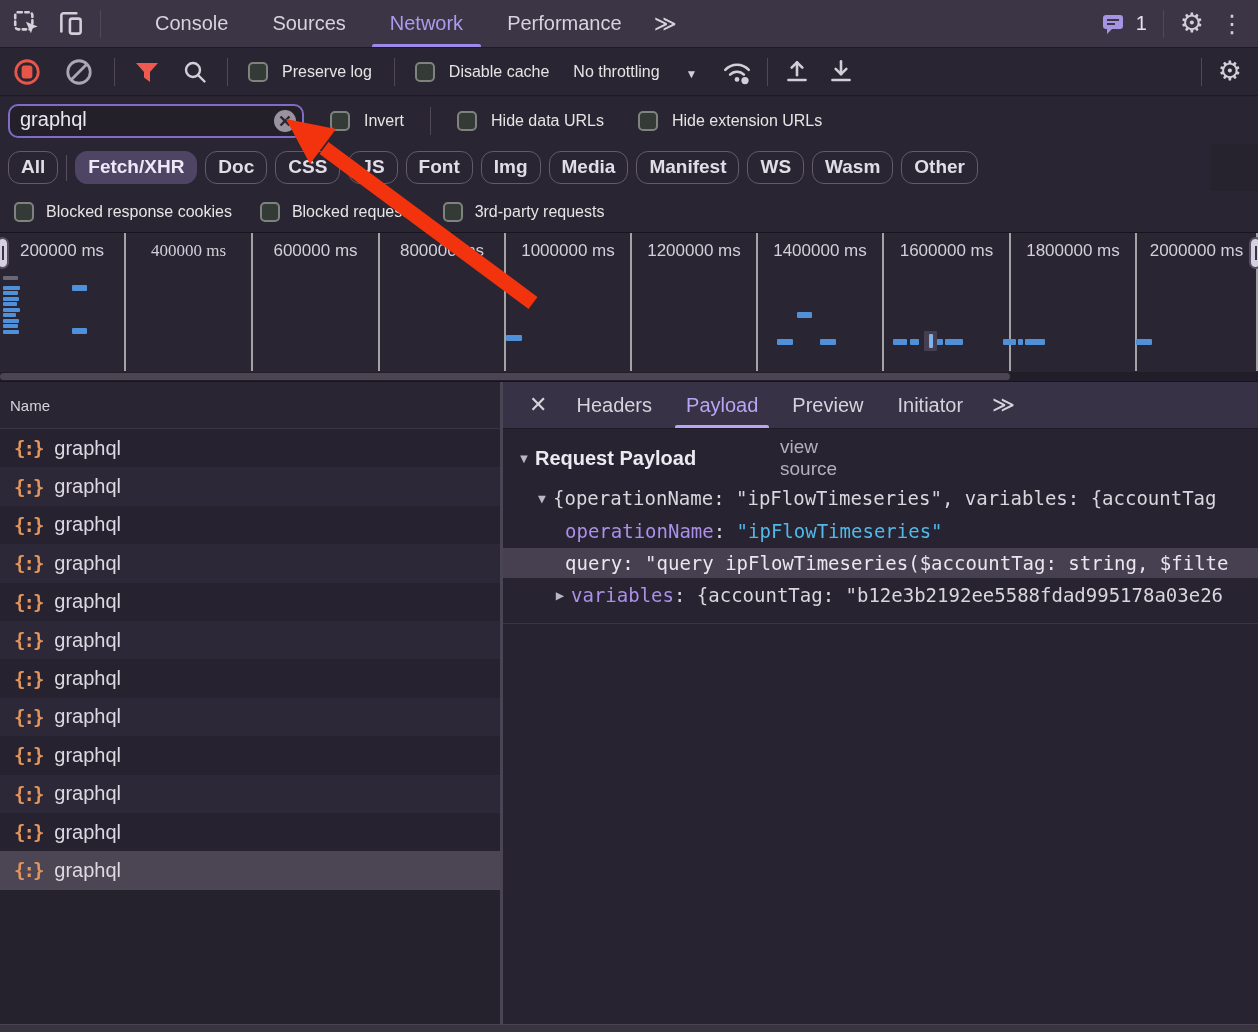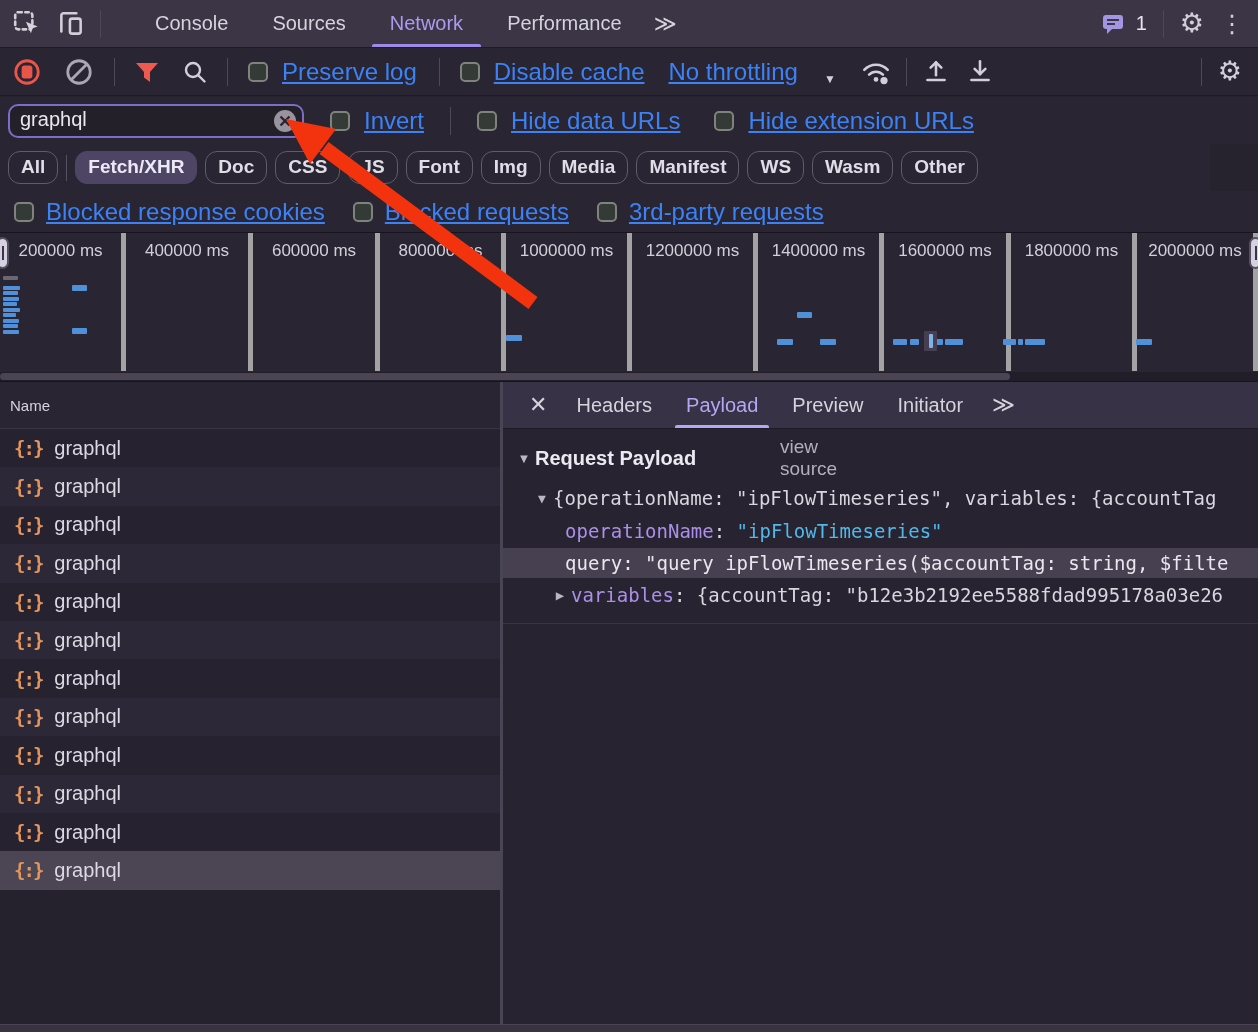--- a/index.html
+++ b/index.html
@@ -21,21 +21,21 @@
   .tab.selected::after{content:"";position:absolute;left:4px;right:4px;bottom:0;height:3px;background:#9d8ae8;border-radius:2px 2px 0 0;}
   .tab-more{display:flex;align-items:center;font-size:22px;color:#d6d3dc;padding:0 10px;}
   .tabbar-right{margin-left:auto;display:flex;align-items:center;gap:16px;padding-right:14px;}
   .issue-count{font-size:20px;color:#e6e3ec;margin-left:-8px;}
   .uiglyph{color:#d2cfd9;line-height:1;}
 
   
   .nettoolbar{position:absolute;left:0;top:48px;width:1258px;height:48px;background:#2a2532;
               border-bottom:1px solid #1e1a26;display:flex;align-items:center;gap:14px;padding-left:12px;box-sizing:border-box;}
   .cb{width:20px;height:20px;border:2px solid #7e837d;border-radius:5px;background:#343a35;flex:none;box-sizing:border-box;}
-  .lbl{font-size:24px;color:#3b82f6;white-space:nowrap;text-decoration:underline;}
+  .lbl{font-size:16px;color:#e5e5e5;white-space:nowrap;}
   .throttle{display:flex;align-items:flex-end;gap:26px;margin-left:10px;}
   .caret{font-size:12px;color:#d2cfd9;}
   .right-gear{margin-left:auto;display:flex;align-items:center;gap:16px;padding-right:16px;}
 
   
   .filterrow{position:absolute;left:0;top:97px;width:1258px;height:47px;background:#2a2532;
              display:flex;align-items:center;gap:14px;padding-left:8px;box-sizing:border-box;}
   .filterbox{position:relative;width:296px;height:34px;flex:none;}
   .filterbox input{width:100%;height:100%;box-sizing:border-box;background:#242029;border:2px solid #7e6cc6;
                    border-radius:10px;color:#e9e6f0;font-size:20px;font-family:"Liberation Sans",sans-serif;
@@ -52,21 +52,21 @@
   .chip.divider{width:1px;padding:0;border:none;border-radius:0;height:26px;background:#57515f;}
 
   
   .blockedrow{position:absolute;left:0;top:191px;width:1258px;height:42px;background:#2a2532;
               border-bottom:1px solid #17141e;display:flex;align-items:center;gap:28px;padding-left:14px;box-sizing:border-box;}
   .blockitem{display:flex;align-items:center;gap:12px;}
 
   
   .timeline{position:absolute;left:0;top:233px;width:1258px;height:148px;background:#2a2532;
             border-bottom:1px solid #17141e;overflow:hidden;}
-  .tcol{position:absolute;top:0;height:138px;border-right:5px solid #a3a3a3;box-sizing:border-box;
+  .tcol{position:absolute;top:0;height:138px;border-right:2px solid #a3a3a3;box-sizing:border-box;
         display:flex;justify-content:center;}
   .tlabel{font-size:17px;color:#d2cfd9;margin-top:8px;white-space:nowrap;}
   .bar{position:absolute;height:6px;background:#4f90d8;border-radius:1px;}
   .tscrolltrack{position:absolute;left:0;top:139px;width:1258px;height:9px;background:#221e29;}
   .tscrollthumb{position:absolute;left:0;top:1px;width:1010px;height:7px;background:#4a4453;border-radius:4px;}
   .thandle{position:absolute;top:4px;width:13px;height:32px;background:#d6d0e2;border:2px solid #55505f;
            border-radius:7px;box-sizing:border-box;display:flex;align-items:center;justify-content:center;}
   .thandle::after{content:"";width:2px;height:14px;background:#3a3545;}
   .thandle.left{left:-4px;} .thandle.right{left:1249px;}
 
@@ -303,21 +303,21 @@
       <span class="lbl">3rd-party requests</span>
     </div>
   </div>
 
 <div class="timeline">
   <div>
 
   <div class="tcol" style="left: 0px; width: 126px;">
         <span class="tlabel">200000 ms</span>
       </div>
-      <div class="tcol" style="left: 126px; width: 127px;">
+      <div class="tcol" style="left: 126px; width: 127px; font-family: Liberation Serif, serif;">
         <span class="tlabel">400000 ms</span>
       </div>
       <div class="tcol" style="left: 253px; width: 127px;">
         <span class="tlabel">600000 ms</span>
       </div>
       <div class="tcol" style="left: 380px; width: 126px;">
         <span class="tlabel">800000 ms</span>
       </div>
       <div class="tcol" style="left: 506px; width: 126px;">
         <span class="tlabel">1000000 ms</span>

